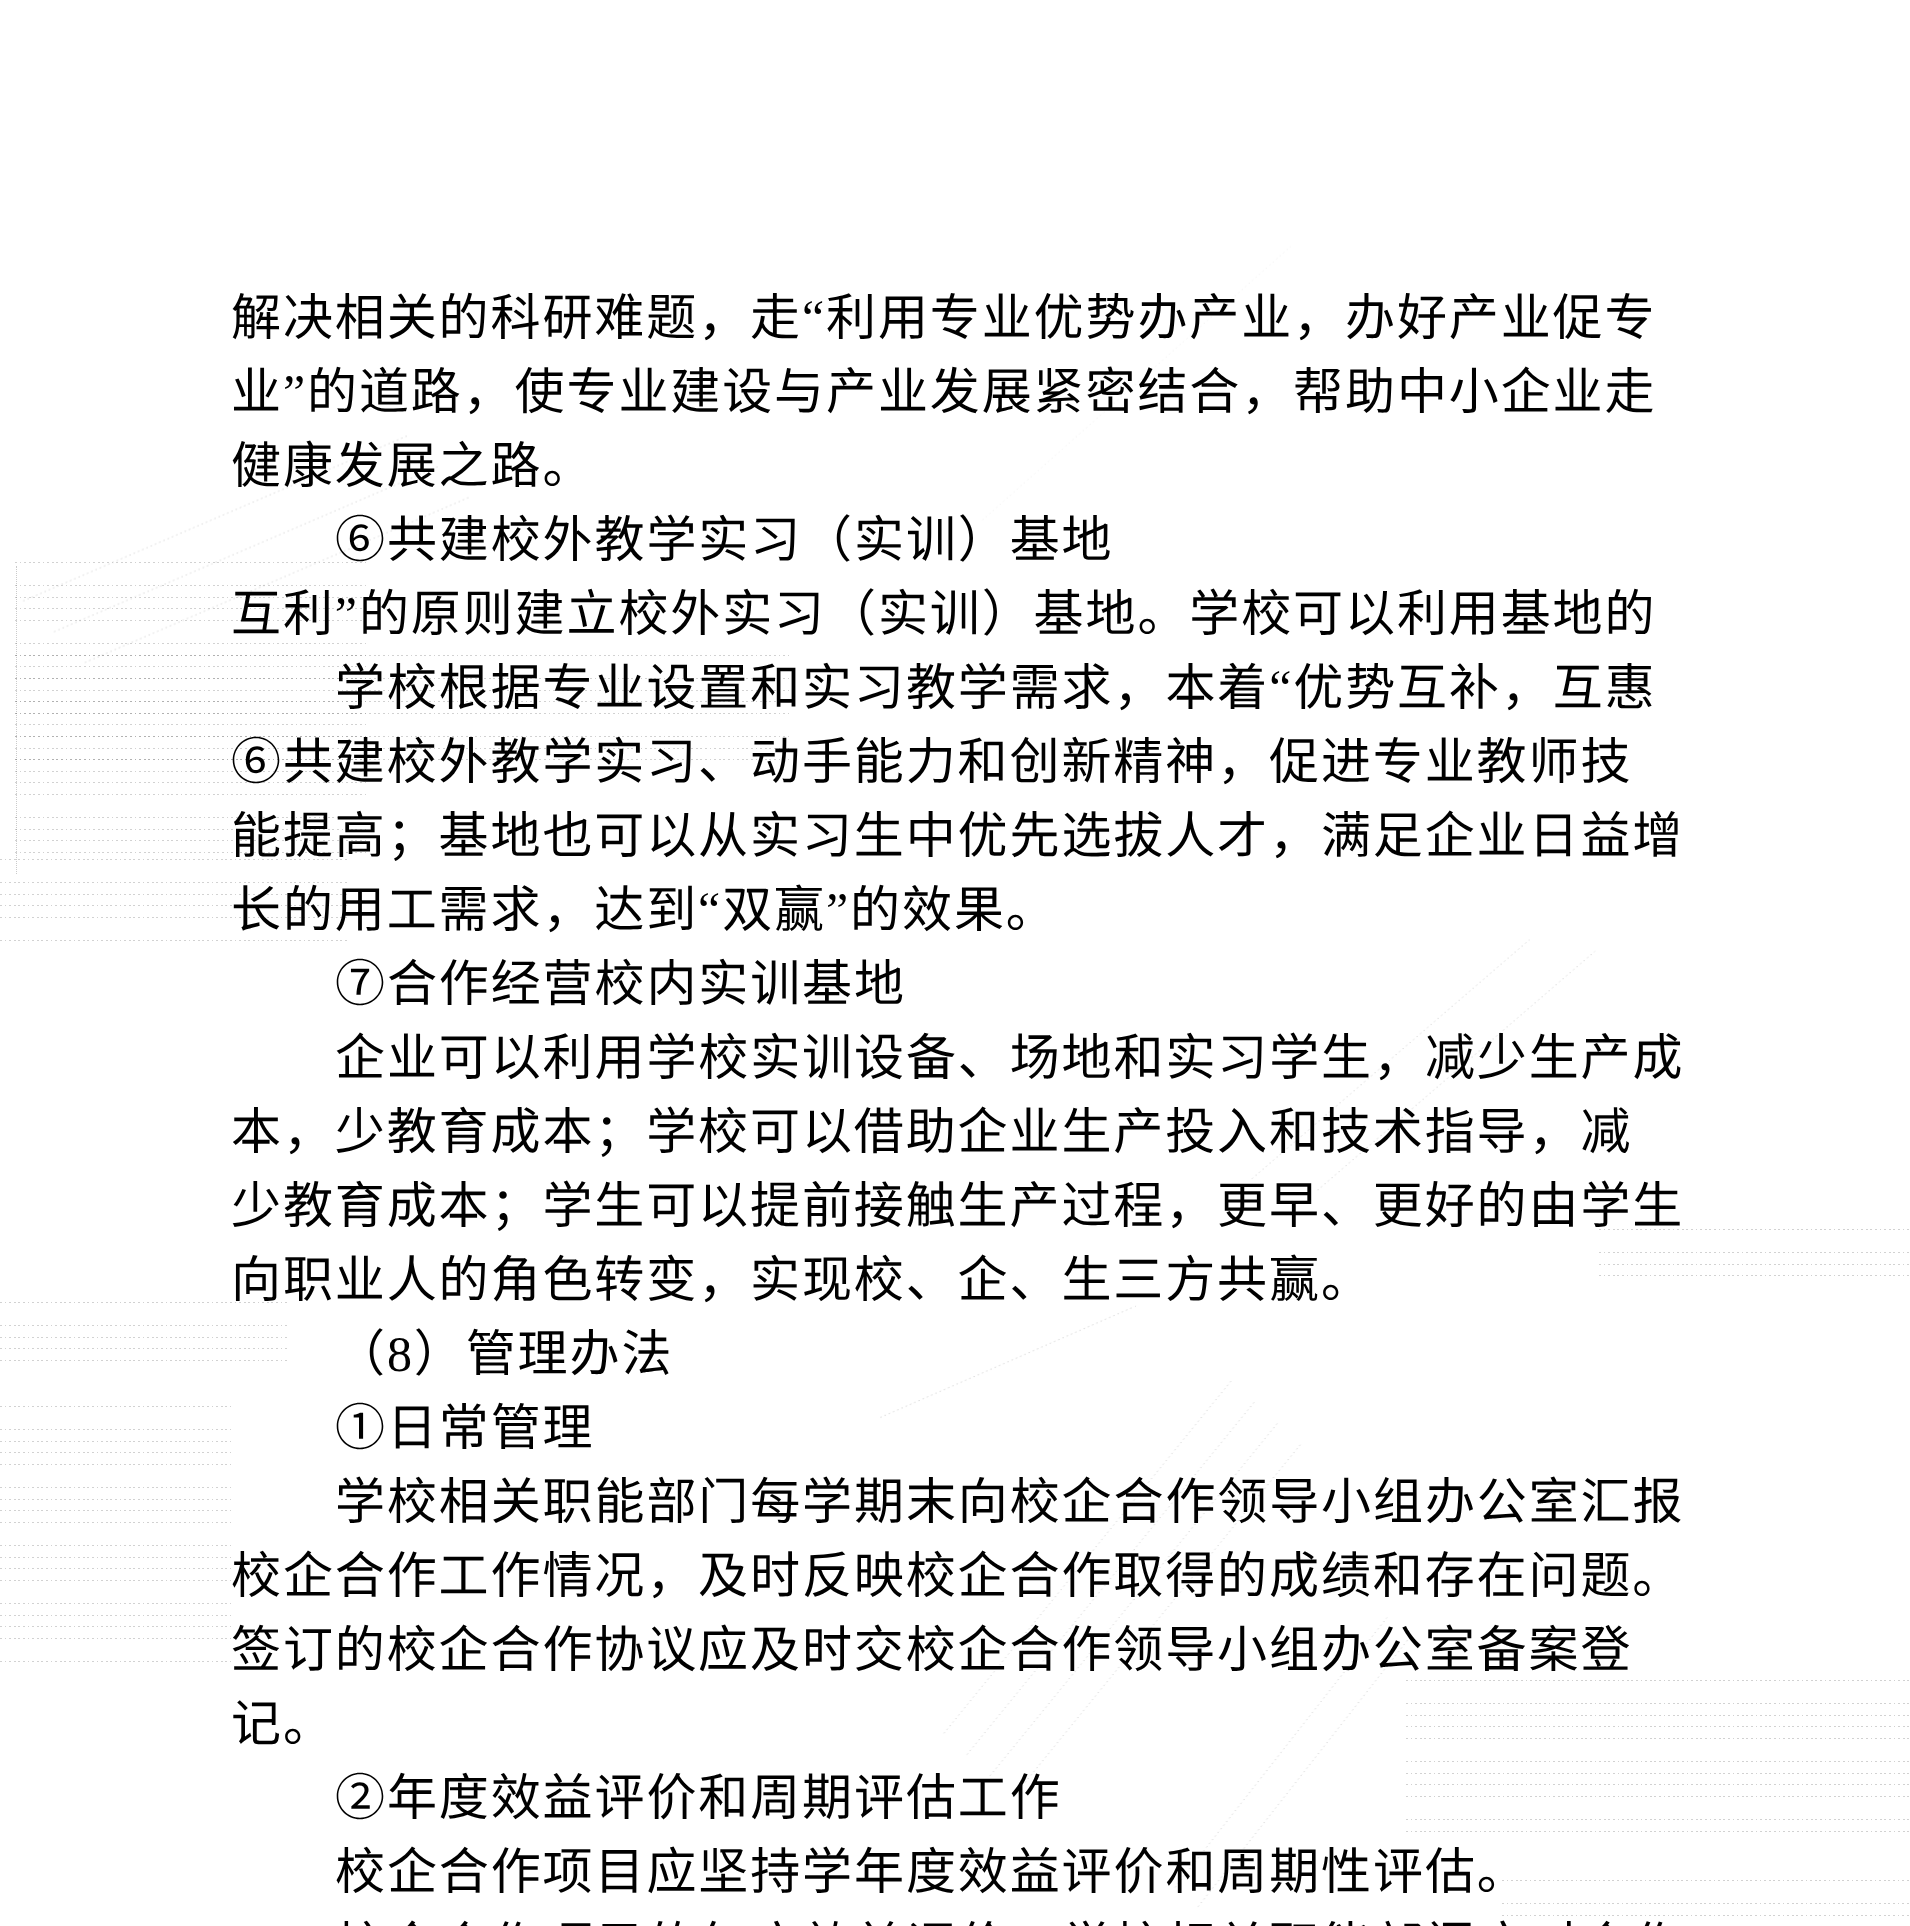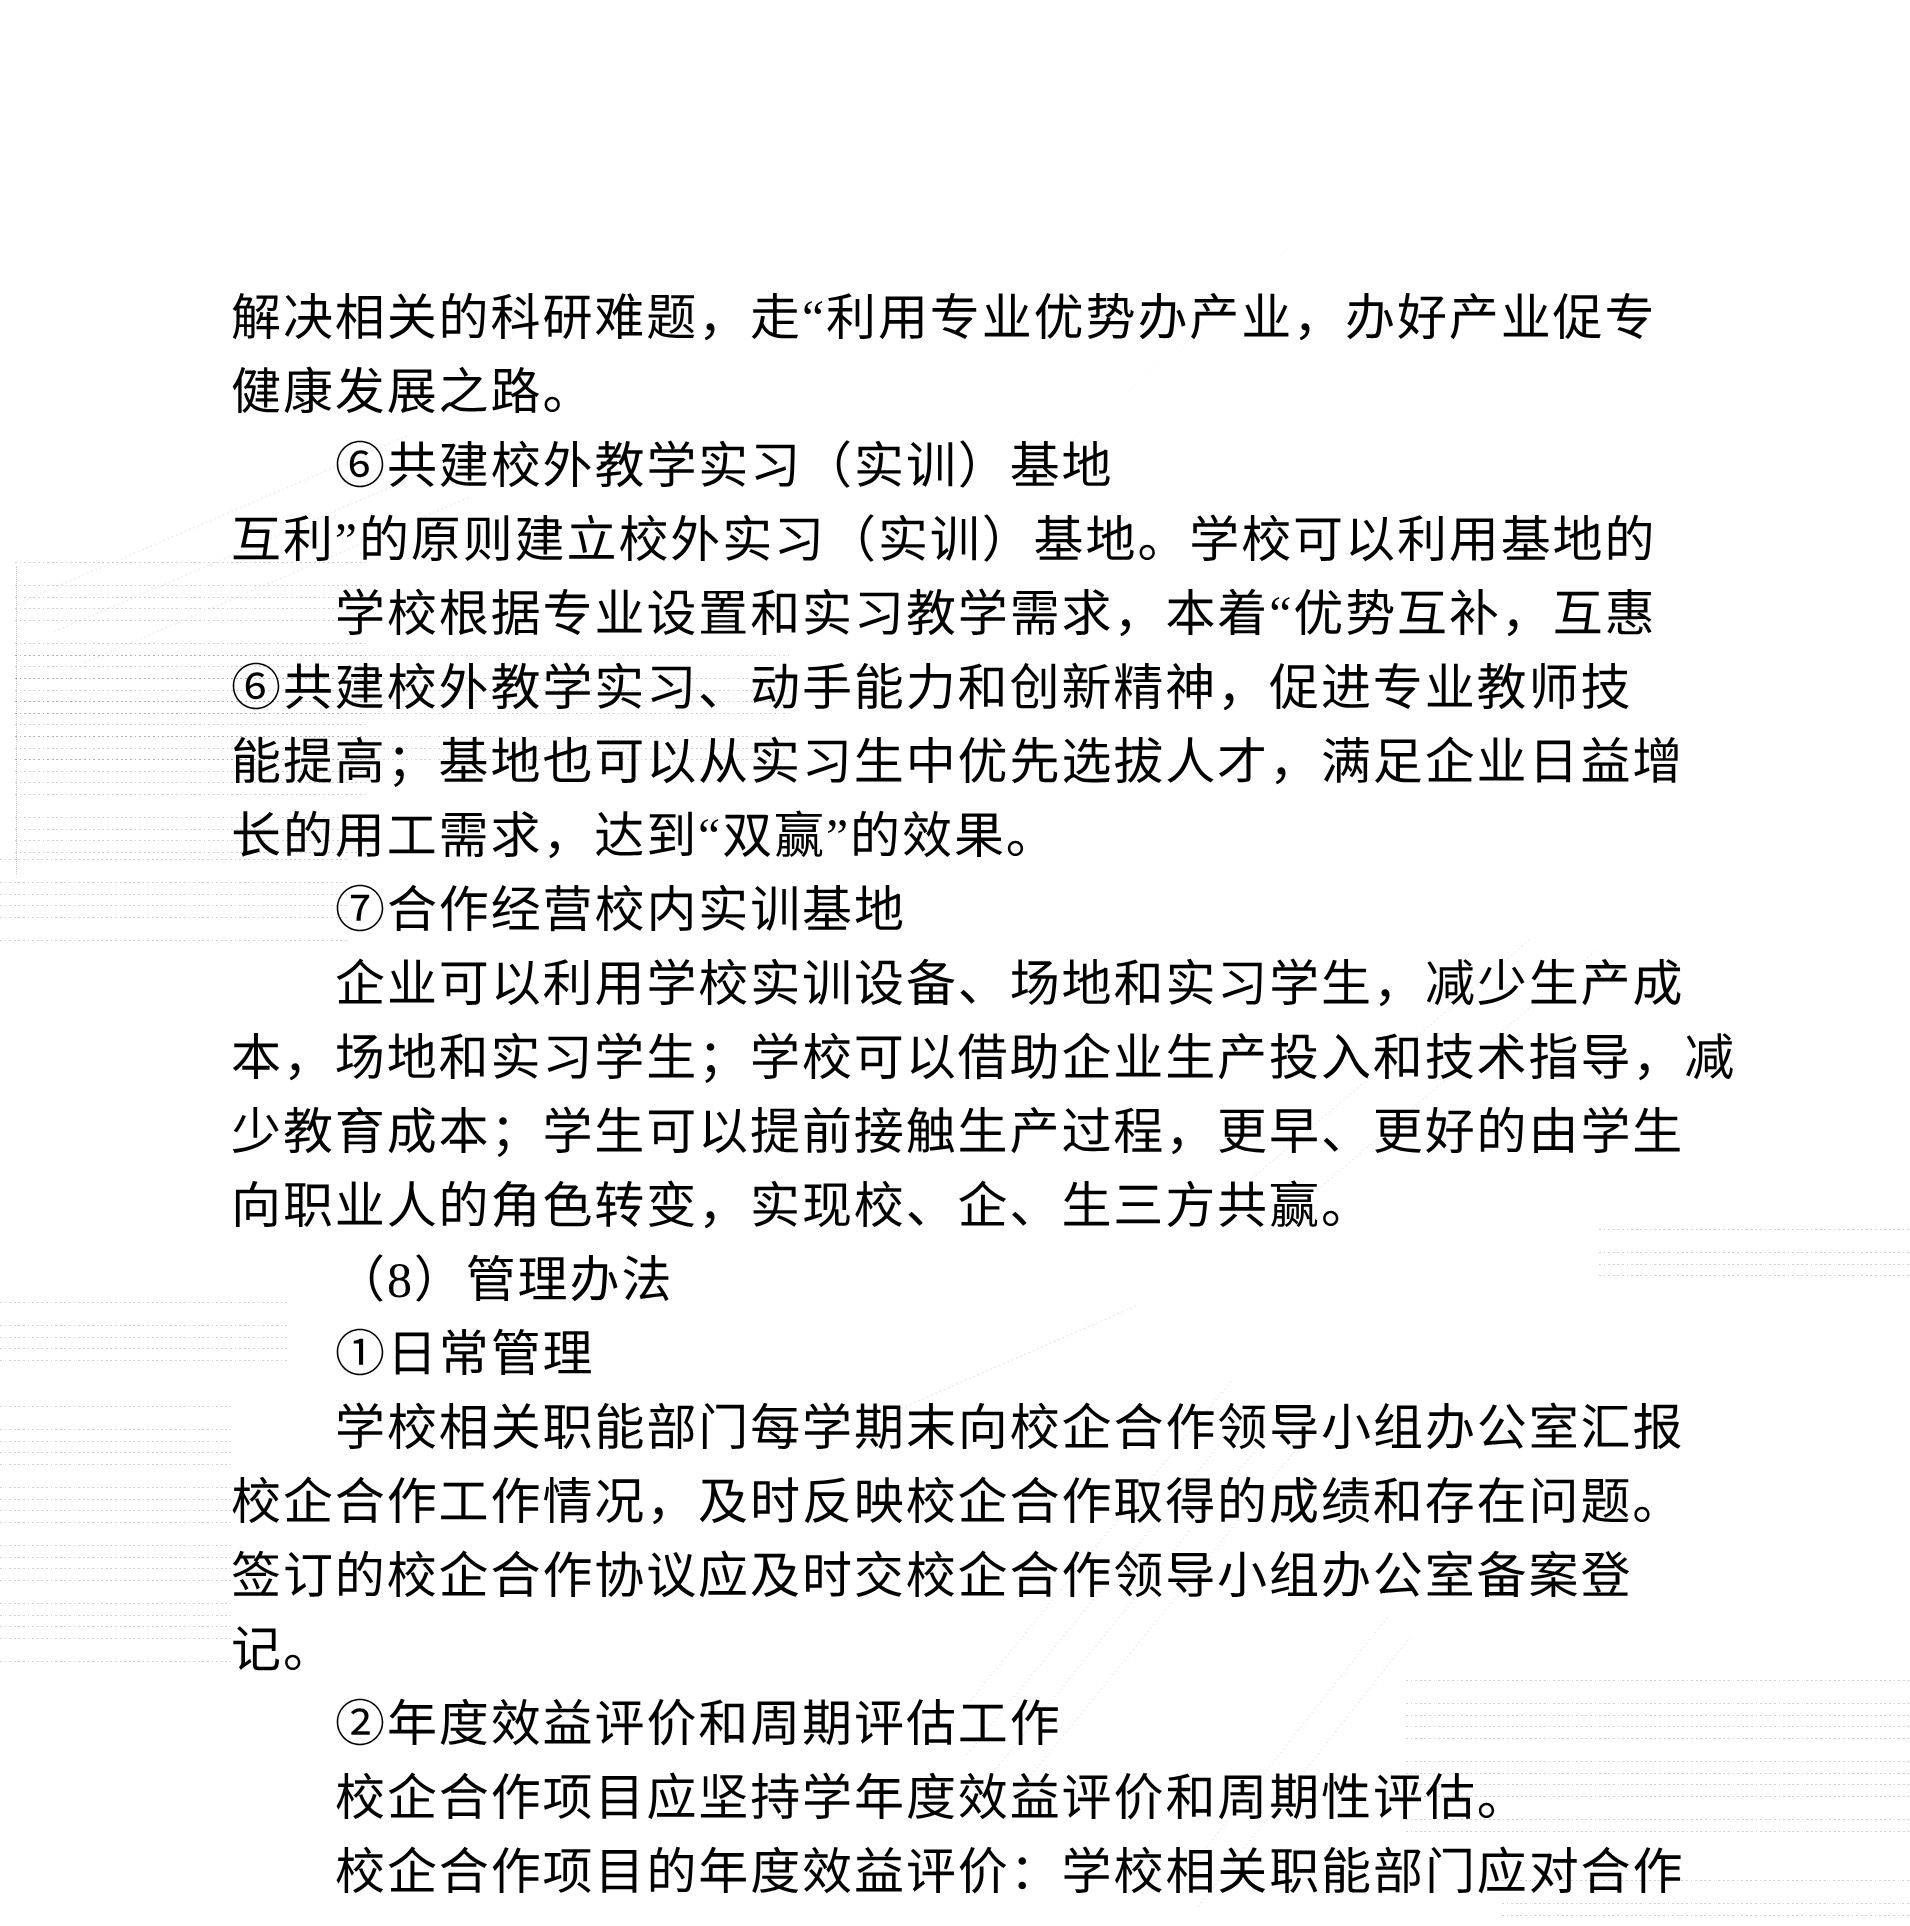--- a/index.html
+++ b/index.html
@@ -96,30 +96,31 @@
       <line x1="3110" y1="4950" x2="3660" y2="4250"></line>
       <line x1="1500" y1="6930" x2="2650" y2="5480"></line>
       <line x1="1950" y1="6960" x2="3050" y2="5580"></line>
       <line x1="4140" y1="6800" x2="4325" y2="6595"></line>
     </g>
   </svg>
 
   <div class="content">
 
   <div class="line">解决相关的科研难题，走“利用专业优势办产业，办好产业促专</div>
+      <div class="line">业”的道路，使专业建设与产业发展紧密结合，帮助中小企业走</div>
       <div class="line">健康发展之路。</div>
       <div class="line ind">⑥共建校外教学实习（实训）基地</div>
       <div class="line">互利”的原则建立校外实习（实训）基地。学校可以利用基地的</div>
       <div class="line ind">学校根据专业设置和实习教学需求，本着“优势互补，互惠</div>
       <div class="line">⑥共建校外教学实习、动手能力和创新精神，促进专业教师技</div>
       <div class="line">能提高；基地也可以从实习生中优先选拔人才，满足企业日益增</div>
       <div class="line">长的用工需求，达到“双赢”的效果。</div>
       <div class="line ind">⑦合作经营校内实训基地</div>
       <div class="line ind">企业可以利用学校实训设备、场地和实习学生，减少生产成</div>
-      <div class="line">本，场地和实习学生；学校可以借助企业生产投入和技术指导，减</div>
+      <div class="line">本，少教育成本；学校可以借助企业生产投入和技术指导，减</div>
       <div class="line">少教育成本；学生可以提前接触生产过程，更早、更好的由学生</div>
       <div class="line">向职业人的角色转变，实现校、企、生三方共赢。</div>
       <div class="line ind">（8）管理办法</div>
       <div class="line ind">①日常管理</div>
       <div class="line ind">学校相关职能部门每学期末向校企合作领导小组办公室汇报</div>
       <div class="line">校企合作工作情况，及时反映校企合作取得的成绩和存在问题。</div>
       <div class="line">签订的校企合作协议应及时交校企合作领导小组办公室备案登</div>
       <div class="line">记。</div>
       <div class="line ind">②年度效益评价和周期评估工作</div>
       <div class="line ind">校企合作项目应坚持学年度效益评价和周期性评估。</div>

